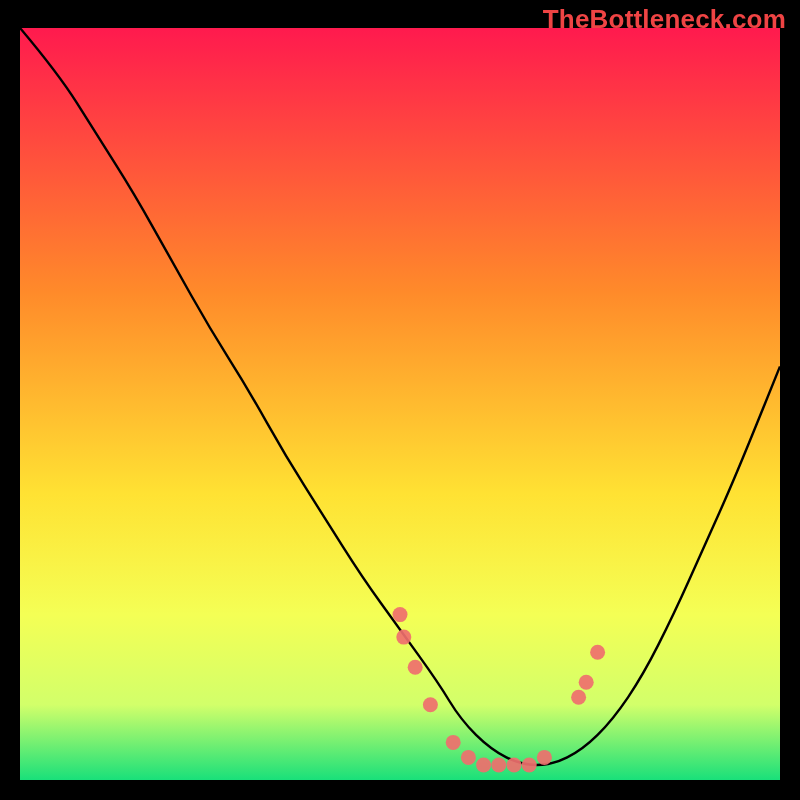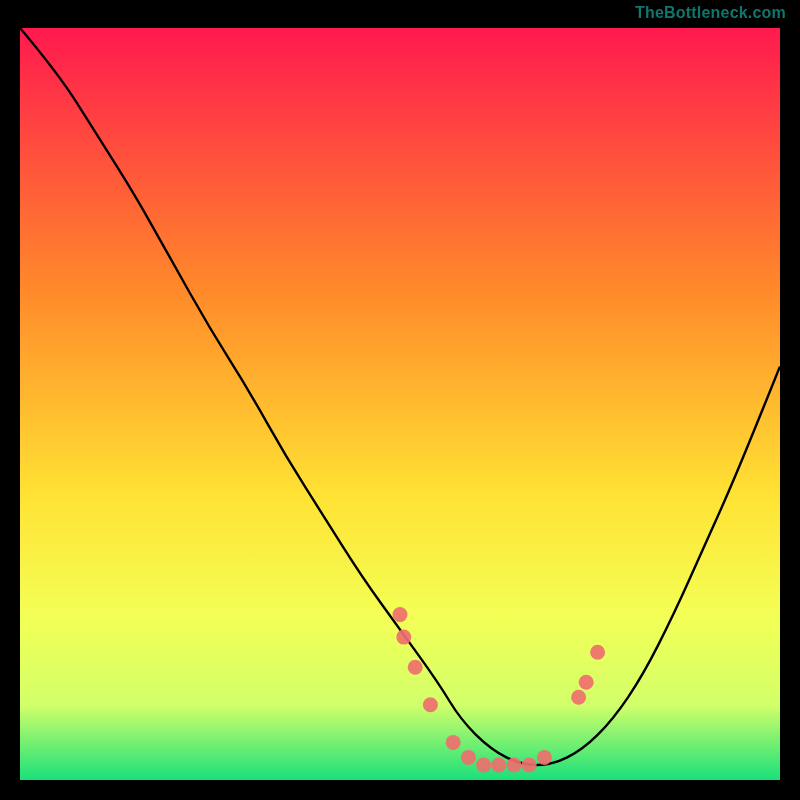--- a/index.html
+++ b/index.html
@@ -14,22 +14,22 @@
   .stage {
     position: relative;
     width: 800px;
     height: 800px;
     background: #000;
   }
   .watermark {
     position: absolute;
     top: 4px;
     right: 14px;
-    color: #0f766e;
-    font-size: 16px;
+    color: #ef4444;
+    font-size: 26px;
     font-weight: 600;
     letter-spacing: 0.2px;
     user-select: none;
   }
   .plot-frame {
     position: absolute;
     left: 20px;
     top: 28px;
     width: 760px;
     height: 752px;

